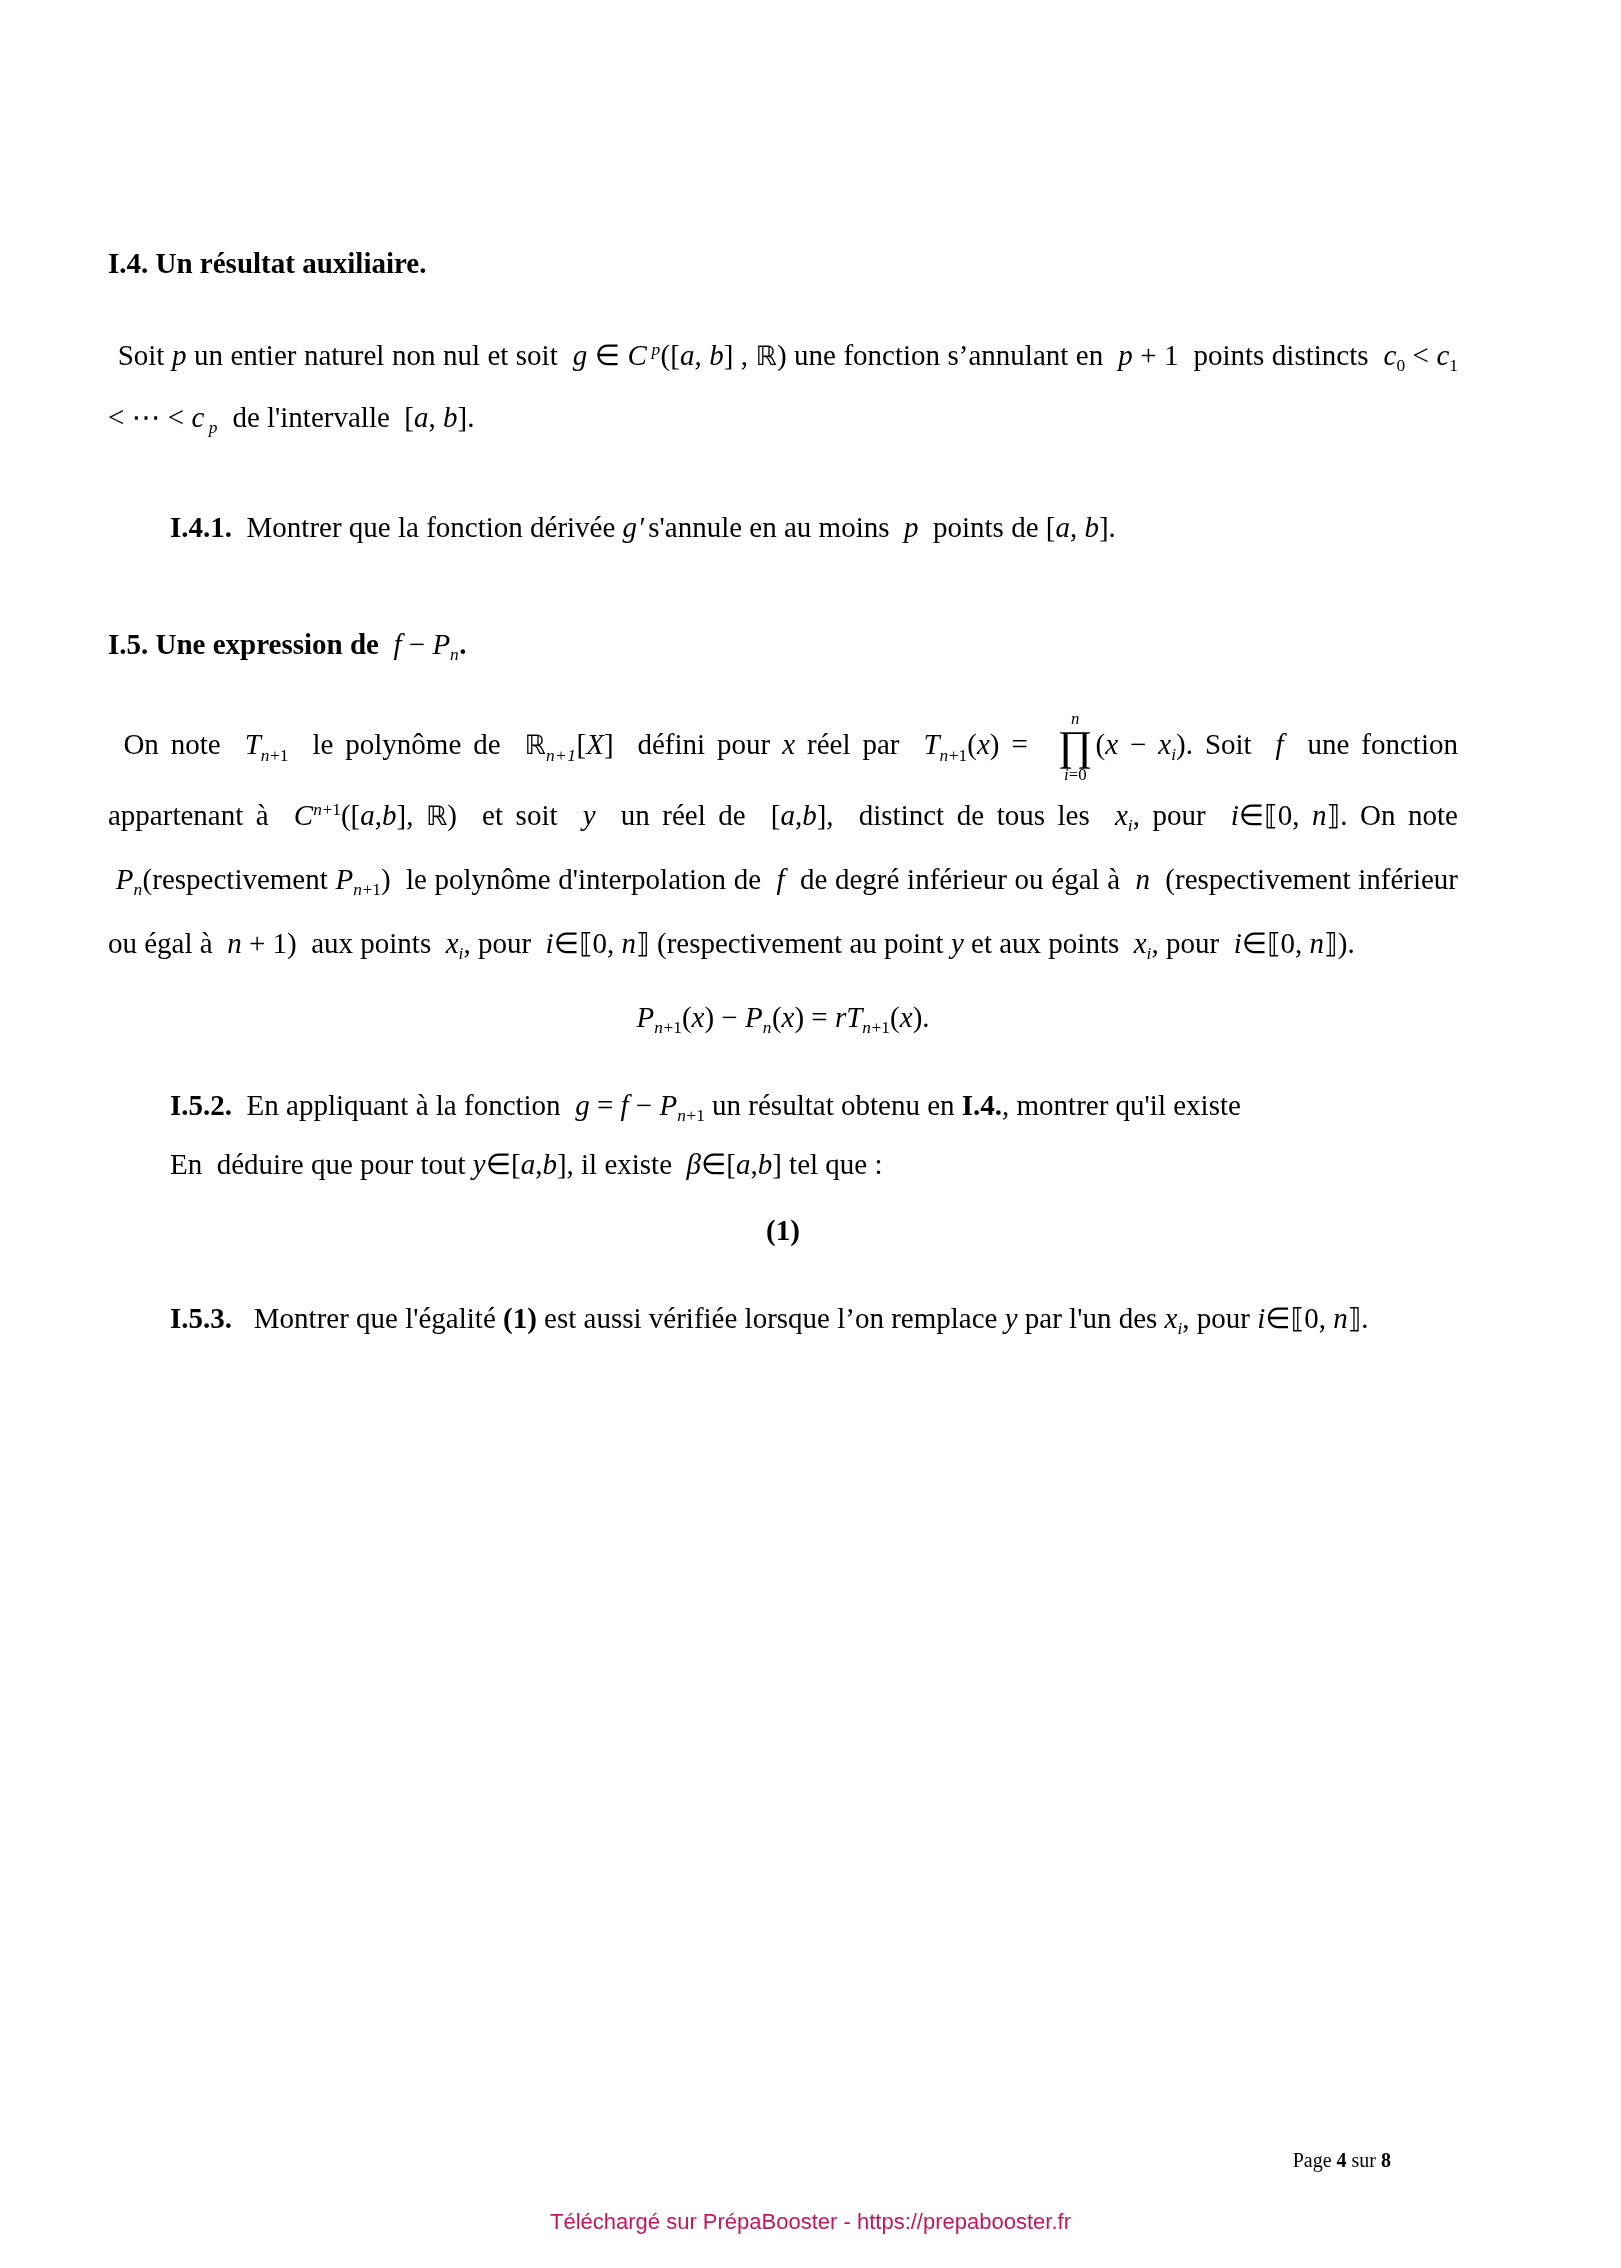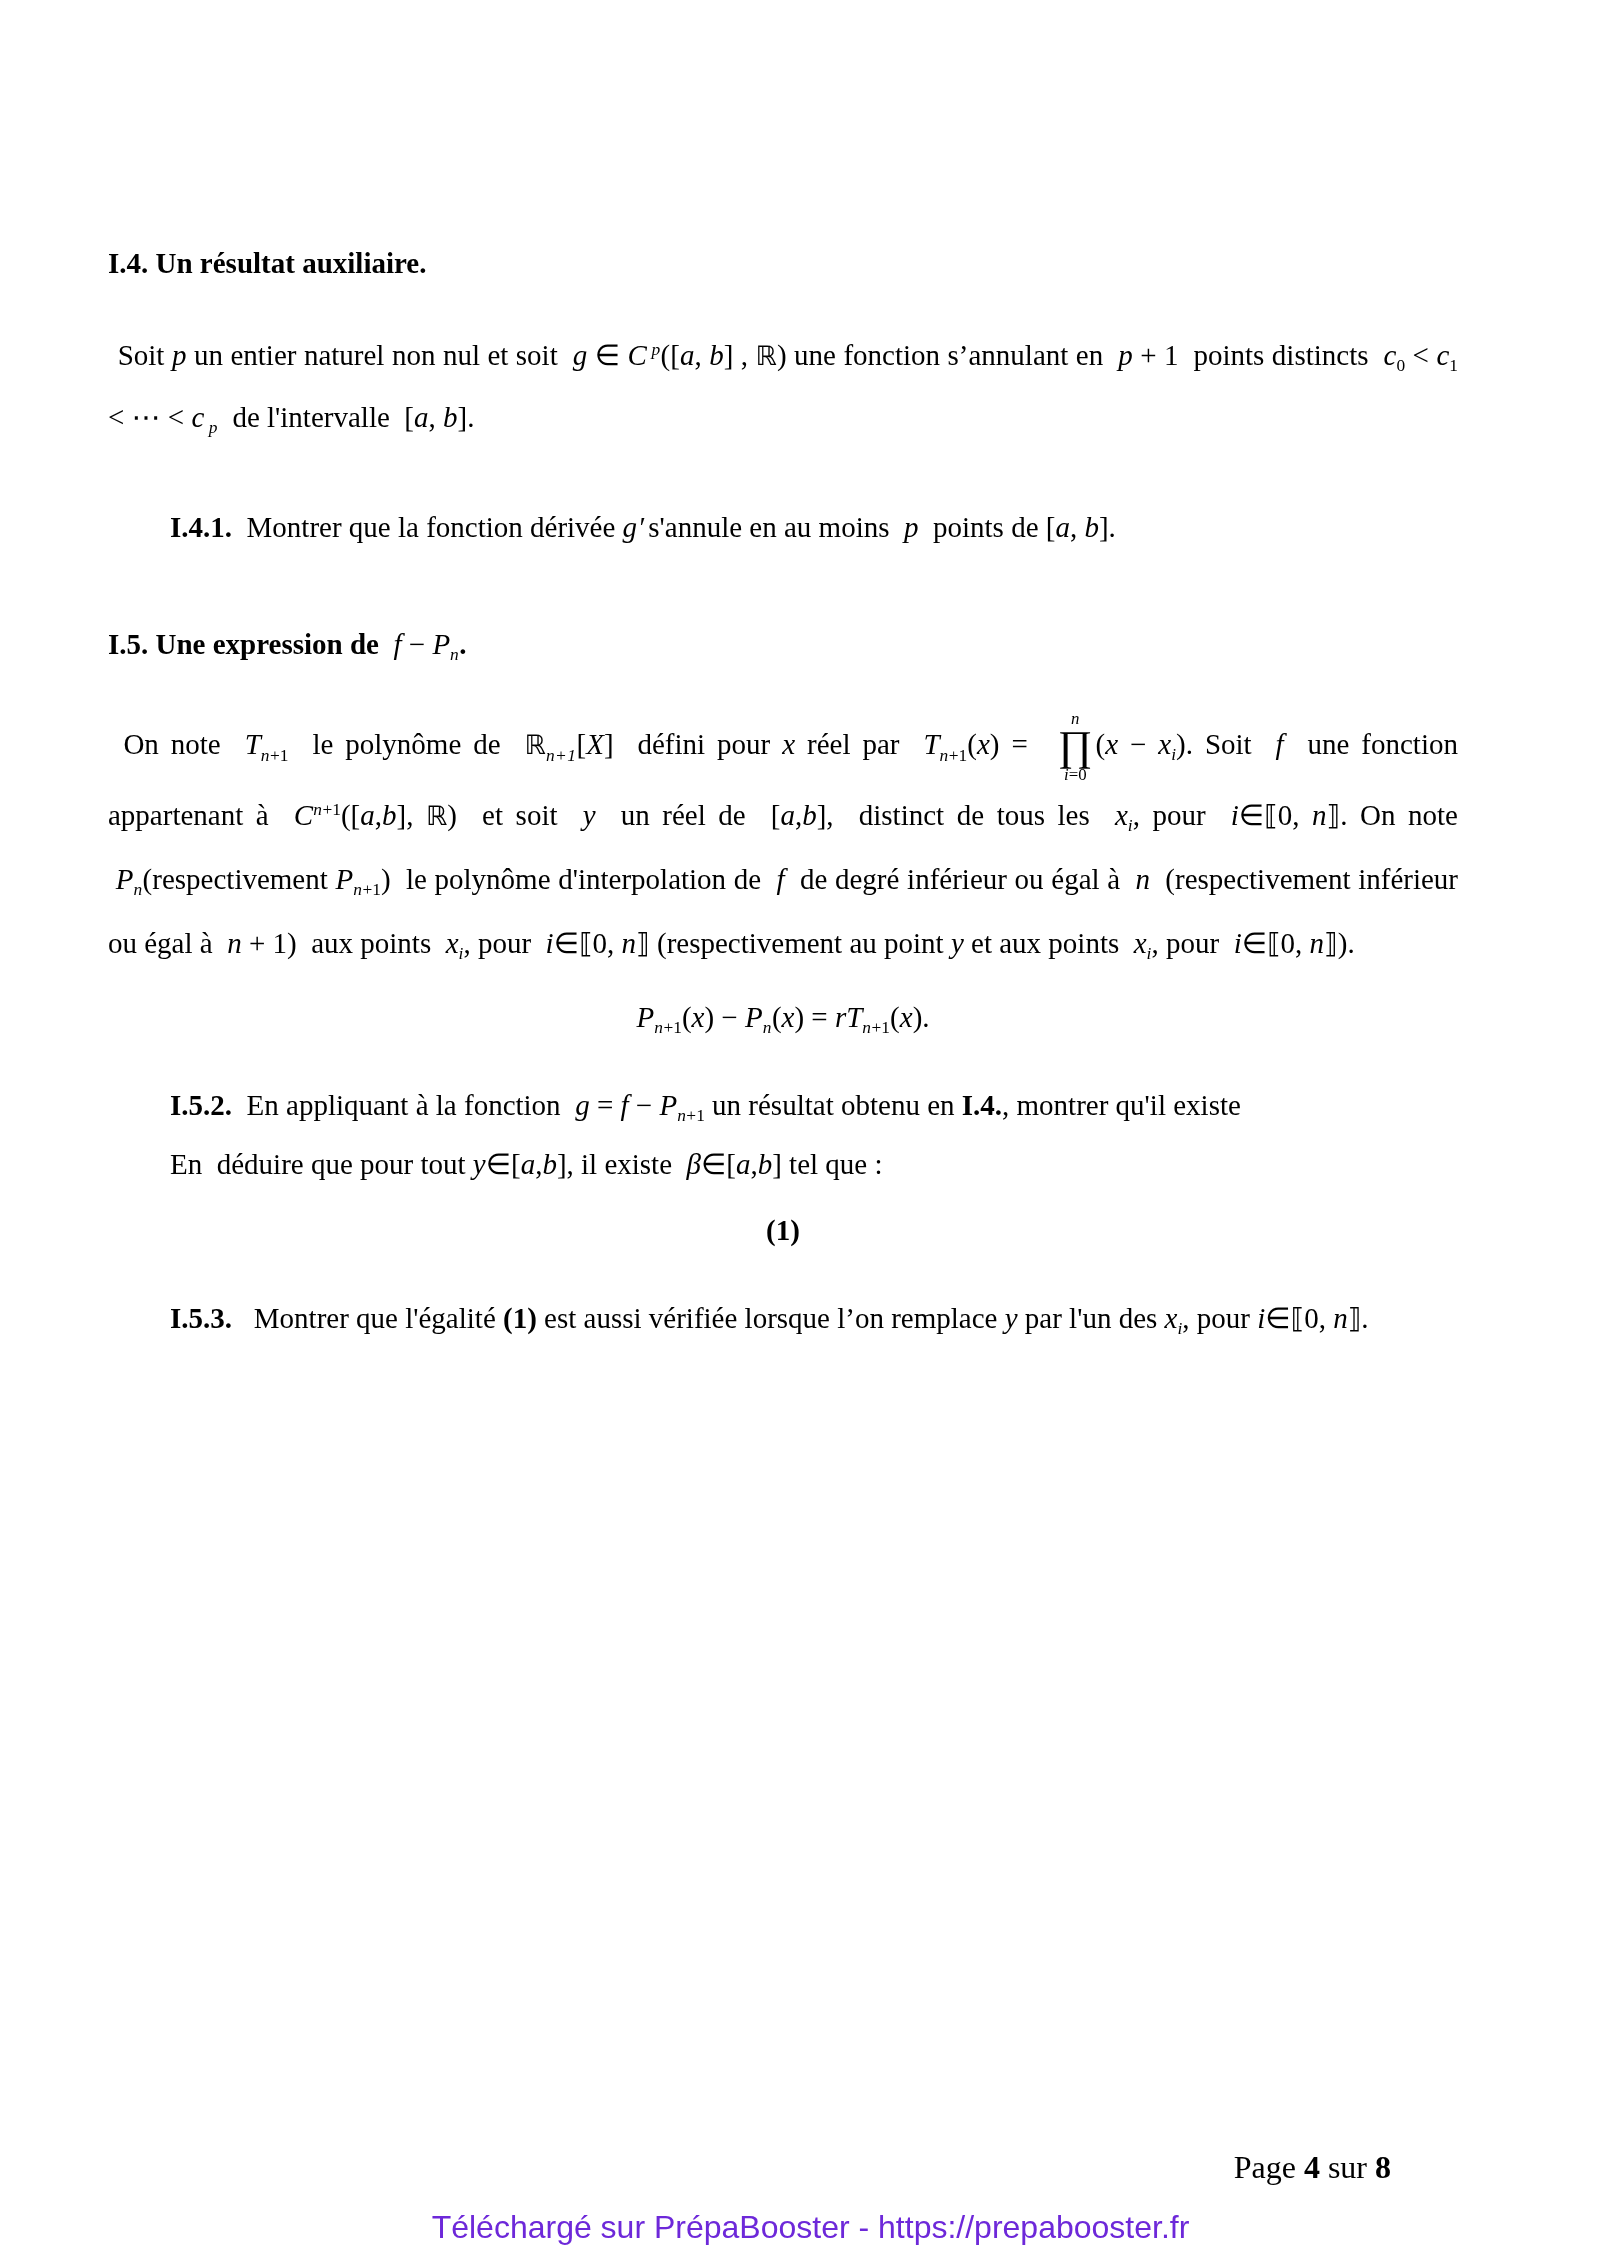--- a/index.html
+++ b/index.html
@@ -45,23 +45,23 @@
   
   .frac{display:inline-flex;flex-direction:column;align-items:center;
         vertical-align:middle;margin:0 9.7px;line-height:1.25;}
   .frac .num{padding:0 3.9px 2.9px;}
   .frac .den{border-top:1.9px solid #000;padding:2.9px 5.8px 0;white-space:nowrap;}
 
   
   .bb{font-family:"DejaVu Sans", sans-serif;font-style:normal;font-size:0.93em;}
   .dbr{font-family:"DejaVu Sans", sans-serif;font-size:0.95em;}
 
-  .page-num{position:absolute;top:2149px;right:230px;font-size:32px;}
+  .page-num{position:absolute;top:2149px;right:230px;font-size:20px;}
   .credit{position:absolute;top:2209px;left:0;width:100%;text-align:center;
-          font-family:"Liberation Sans", sans-serif;font-size:32px;color:#6d28d9;}
+          font-family:"Liberation Sans", sans-serif;font-size:22px;color:#be185d;}
 </style>
 </head>
 <body>
 
 <div class="content">
 
   <div class="sec-heading">I.4. Un résultat auxiliaire.</div>
 
   <div class="para intro-i4">Soit <i>p</i> un entier naturel non nul et soit &nbsp;<i>g</i> ∈ <i>C</i><sup> <i>p</i></sup>([<i>a</i>, <i>b</i>] , <span class="bb">ℝ</span>) une fonction s’annulant en &nbsp;<i>p</i> + 1&nbsp; points distincts &nbsp;<i>c</i><sub>0</sub> &lt; <i>c</i><sub>1</sub> &lt; ⋯ &lt; <i>c</i><sub> <i>p</i></sub>&nbsp; de l'intervalle &nbsp;[<i>a</i>, <i>b</i>].</div>
 

